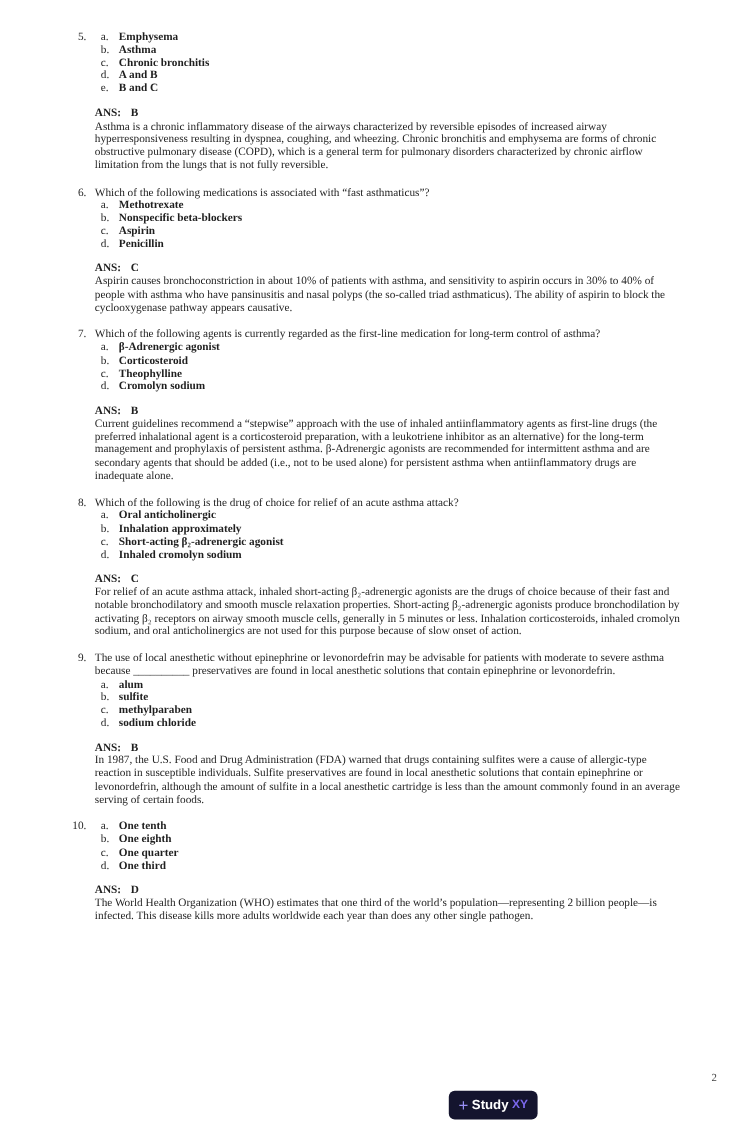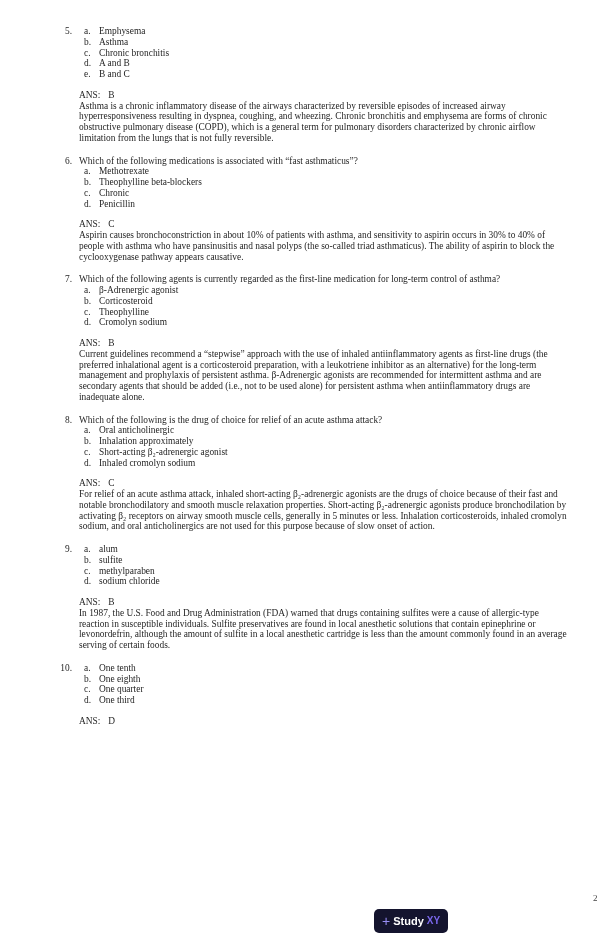--- a/index.html
+++ b/index.html
@@ -31,22 +31,22 @@
     position: absolute;
     left: 0;
     top: 0;
     width: 72px;
     text-align: right;
   }
   .q-text { }
   .options { }
   .option { display: flex; }
   .opt-letter { width: 15px; margin-left: 5px; flex: 0 0 15px; }
-  .opt-text { flex: 1; }
-  .answer-line { margin-top: 10px; }
+  .opt-text { flex: 1; font-weight: bold; }
+  .answer-line { margin-top: 10px; font-weight: bold; }
   .ans-value { margin-left: 8px; }
   .explanation { }
   .page-number {
     position: absolute;
     left: 593px;
     top: 893px;
     font-size: 9px;
     color: #444444;
   }
   .logo {
@@ -115,26 +115,26 @@
     <div class="q-num">6.</div>
     <div class="q-text">Which of the following medications is associated with “fast asthmaticus”?</div>
     <div class="options">
   <div class="option">
     <span class="opt-letter">a.</span>
     <span class="opt-text">Methotrexate</span>
   </div>
 
   <div class="option">
     <span class="opt-letter">b.</span>
-    <span class="opt-text">Theophylline beta-blockers</span>
-  </div>
-
-  <div class="option">
-    <span class="opt-letter">c.</span>
-    <span class="opt-text">Chronic</span>
+    <span class="opt-text">Nonspecific beta-blockers</span>
+  </div>
+
+  <div class="option">
+    <span class="opt-letter">c.</span>
+    <span class="opt-text">Aspirin</span>
   </div>
 
   <div class="option">
     <span class="opt-letter">d.</span>
     <span class="opt-text">Penicillin</span>
   </div>
 </div>
     <div class="answer-line">
       <span class="ans-label">ANS:</span><span class="ans-value">C</span>
     </div>
@@ -196,20 +196,21 @@
   </div>
 </div>
     <div class="answer-line">
       <span class="ans-label">ANS:</span><span class="ans-value">C</span>
     </div>
     <div class="explanation">For relief of an acute asthma attack, inhaled short-acting β₂-adrenergic agonists are the drugs of choice because of their fast and notable bronchodilatory and smooth muscle relaxation properties. Short-acting β₂-adrenergic agonists produce bronchodilation by activating β₂ receptors on airway smooth muscle cells, generally in 5 minutes or less. Inhalation corticosteroids, inhaled cromolyn sodium, and oral anticholinergics are not used for this purpose because of slow onset of action.</div>
   </div>
 
   <div class="question">
     <div class="q-num">9.</div>
+    <div class="q-text">The use of local anesthetic without epinephrine or levonordefrin may be advisable for patients with moderate to severe asthma because __________ preservatives are found in local anesthetic solutions that contain epinephrine or levonordefrin.</div>
     <div class="options">
   <div class="option">
     <span class="opt-letter">a.</span>
     <span class="opt-text">alum</span>
   </div>
 
   <div class="option">
     <span class="opt-letter">b.</span>
     <span class="opt-text">sulfite</span>
   </div>
@@ -249,20 +250,21 @@
   </div>
 
   <div class="option">
     <span class="opt-letter">d.</span>
     <span class="opt-text">One third</span>
   </div>
 </div>
     <div class="answer-line">
       <span class="ans-label">ANS:</span><span class="ans-value">D</span>
     </div>
+    <div class="explanation">The World Health Organization (WHO) estimates that one third of the world’s population—representing 2 billion people—is infected. This disease kills more adults worldwide each year than does any other single pathogen.</div>
   </div>
 </div>
 
   <div class="page-number">2</div>
 
   <div class="logo">
     <span class="logo-plus">+</span>
     <span class="logo-study">Study</span>
     <span class="logo-xy">XY</span>
   </div>

